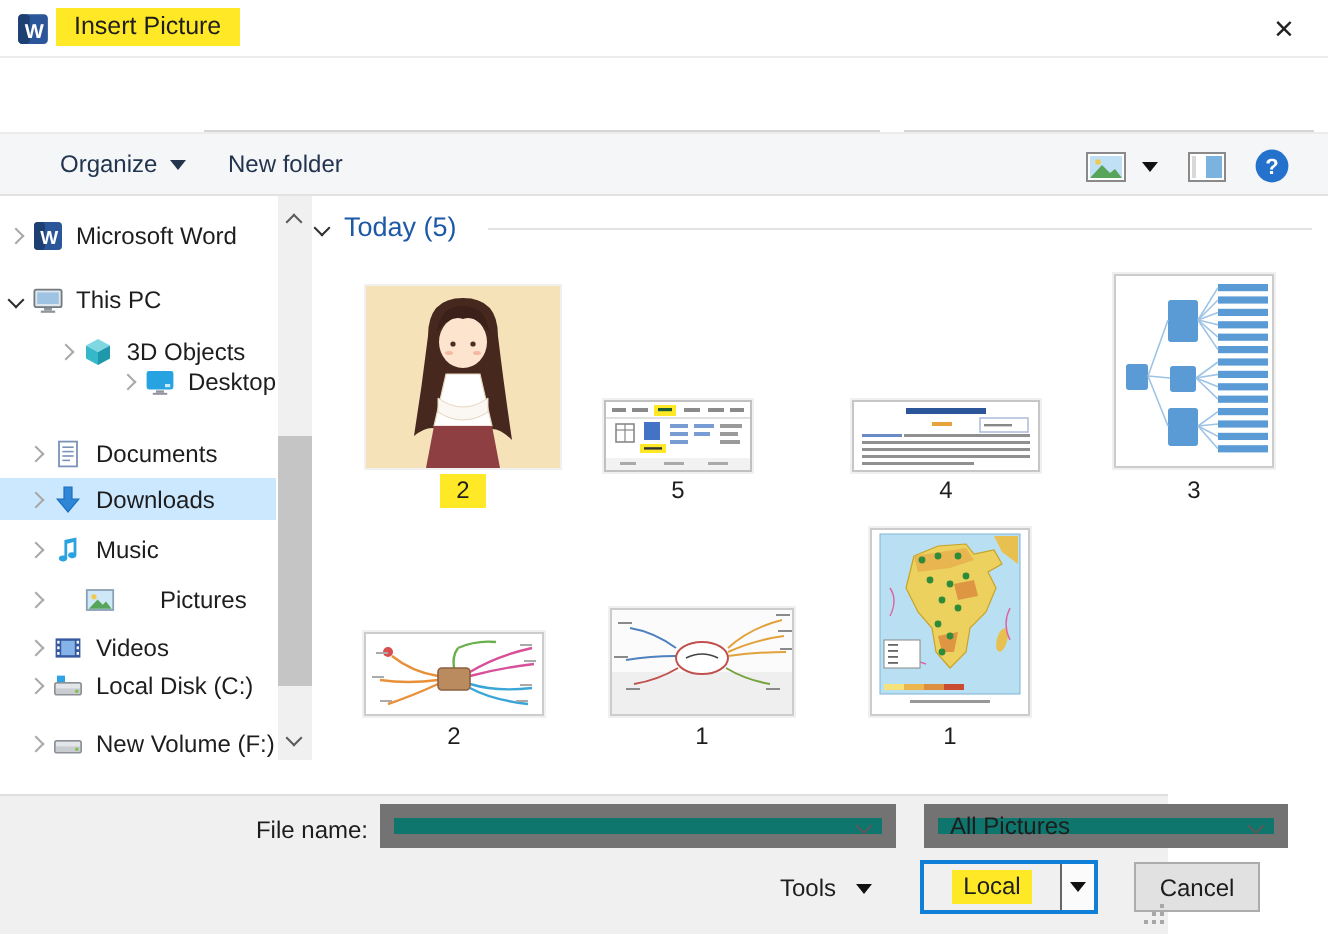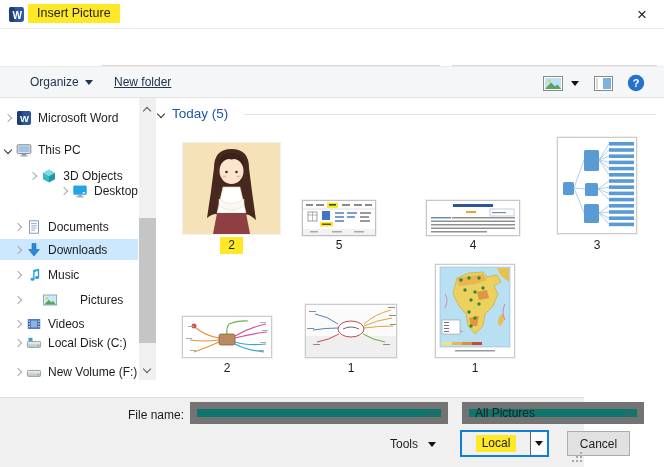--- a/index.html
+++ b/index.html
@@ -125,21 +125,21 @@
     </span>
     <input placeholder="Search Downloads" style="">
   </div>
 </div>
 
 <div class="cmdbar">
   <span class="cmditem" style="left:30px;">
     <span>Organize</span>
       <span class="tri"></span>
   </span>
-  <span class="cmditem" style="left:114px;text-decoration:underline;">
+  <span class="cmditem" style="left:114px;">
     <span>New folder</span>
   </span>
   <span class="cmditem" style="left:543px; top:9px;">
     <svg width="20" height="15" viewBox="0 0 20 15">
         <rect x="0.5" y="0.5" width="19" height="14" fill="#fff" stroke="#8a8a8a"></rect>
         <rect x="2" y="2" width="16" height="11" fill="#bfe0f5"></rect>
         <polygon points="2,13 8,6.5 12,10.5 14.5,8.5 18,13" fill="#57a45b"></polygon>
         <circle cx="6" cy="5" r="1.4" fill="#f2c94c"></circle>
       </svg>
     <span class="tri blk" style="margin-left:2px;"></span>
@@ -221,21 +221,21 @@
   </div>
   <div class="srow lv1 sel" style="top:141px;">
     <span class="exp">
         <span class="chev r lt"></span>
       </span>
     <span class="ic"><svg width="16" height="16" viewBox="0 0 16 16">
           <polygon points="6,1.5 10,1.5 10,7.5 13.4,7.5 8,14 2.6,7.5 6,7.5" fill="#2f86d6" stroke="#1b6fc0" stroke-width="0.6"></polygon>
         </svg></span>
     <span class="lb">Downloads</span>
   </div>
-  <div class="srow lv1" style="top:166px;text-align:right;">
+  <div class="srow lv1" style="top:166px;">
     <span class="exp">
         <span class="chev r lt"></span>
       </span>
     <span class="ic"><svg width="16" height="16" viewBox="0 0 16 16">
           <path d="M6.2 3 L12.2 1.8 V10.6 a2.1 1.5 0 1 1 -1.4 -1.4 V4 L7.6 4.9 V12.2 a2.1 1.5 0 1 1 -1.4 -1.4 Z" fill="#2ba3e0"></path>
         </svg></span>
     <span class="lb">Music</span>
   </div>
   <div class="srow lv1" style="top:191px;gap:16px;">
     <span class="exp">

